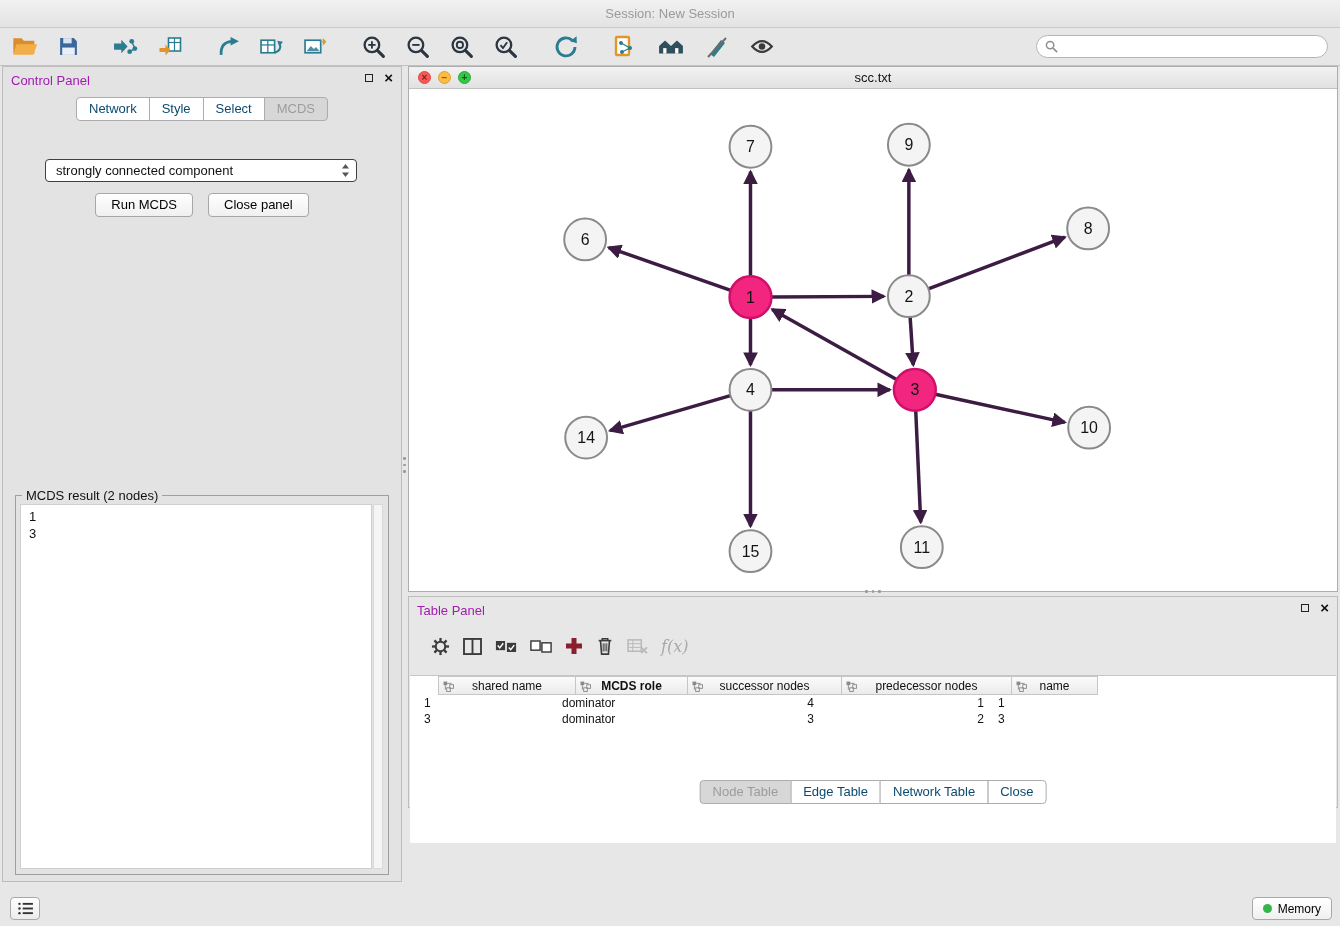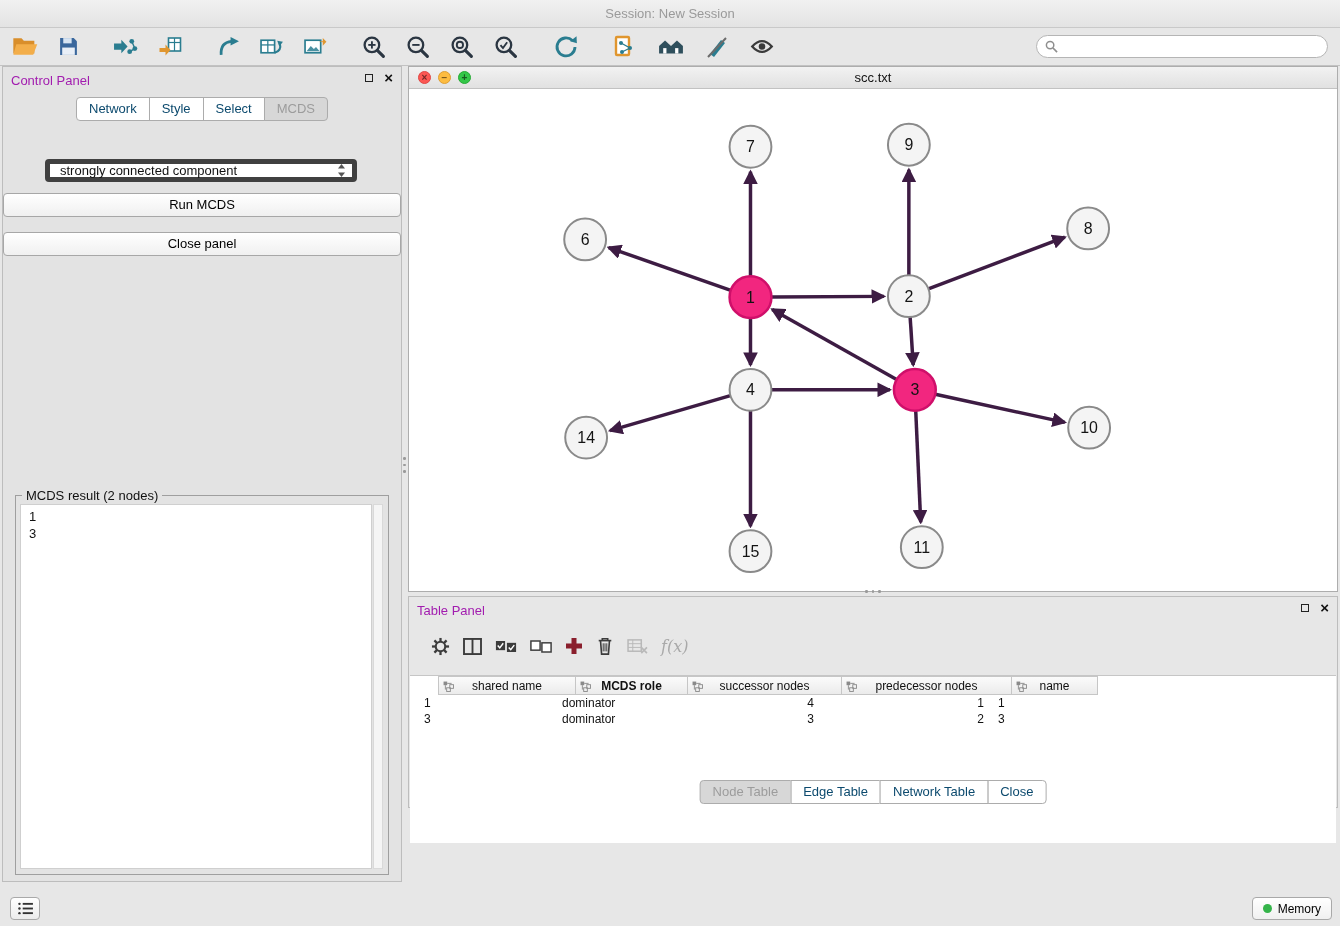--- a/index.html
+++ b/index.html
@@ -33,23 +33,23 @@
   .seg-btn:first-child { border-radius:4px 0 0 4px; margin-left:0; }
   .seg-btn:last-child { border-radius:0 4px 4px 0; }
   .seg-active { background:#d7d7d7; color:#9c9c9c; }
 
   
   .control-panel { position:absolute; left:2px; top:66px; width:400px; height:816px;
     background:#e3e3e3; border:1px solid #bdbdbd; }
   #cp-tabs { position:absolute; top:30px; left:50%; transform:translateX(-50%); }
   .opt-label { position:absolute; top:71px; width:100%; text-align:center; font-size:13px; }
   .dropdown { position:absolute; top:92px; left:42px; width:312px; height:23px; background:#fff;
-    border:5px solid #404040; border-radius:4px; display:flex; align-items:center;
+    border:1px solid #404040; border-radius:4px; display:flex; align-items:center;
     padding:0 6px 0 10px; font-size:13px; justify-content:space-between; }
-  .btn-row { position:absolute; top:126px; width:100%; display:flex; justify-content:center; gap:15px;flex-direction:column; }
+  .btn-row { position:absolute; top:126px; width:100%; display:flex; justify-content:center; gap:15px; }
   .mac-btn { font:13px "Liberation Sans",sans-serif; background:linear-gradient(#ffffff,#f0f0f0);
     border:1px solid #a7a7a7; border-radius:4px; padding:3px 15px 4px; cursor:default; }
   .group-box { position:absolute; top:428px; left:12px; right:12px; bottom:6px; border:1px solid #9f9f9f; }
   .group-legend { position:absolute; top:-8px; left:6px; background:#e3e3e3; padding:0 4px; font-size:13px; }
   .list-area { position:absolute; top:8px; left:4px; right:16px; bottom:5px; background:#fff; border:1px solid #cfcfcf; padding:3px 0; }
   .list-item { font-size:13px; padding:1px 8px; height:17px; }
   .list-scrollbar { position:absolute; top:8px; right:5px; bottom:5px; width:10px; background:#f5f5f5; border:1px solid #d9d9d9; }
 
   
   .network-window { position:absolute; left:408px; top:66px; width:930px; height:526px;

